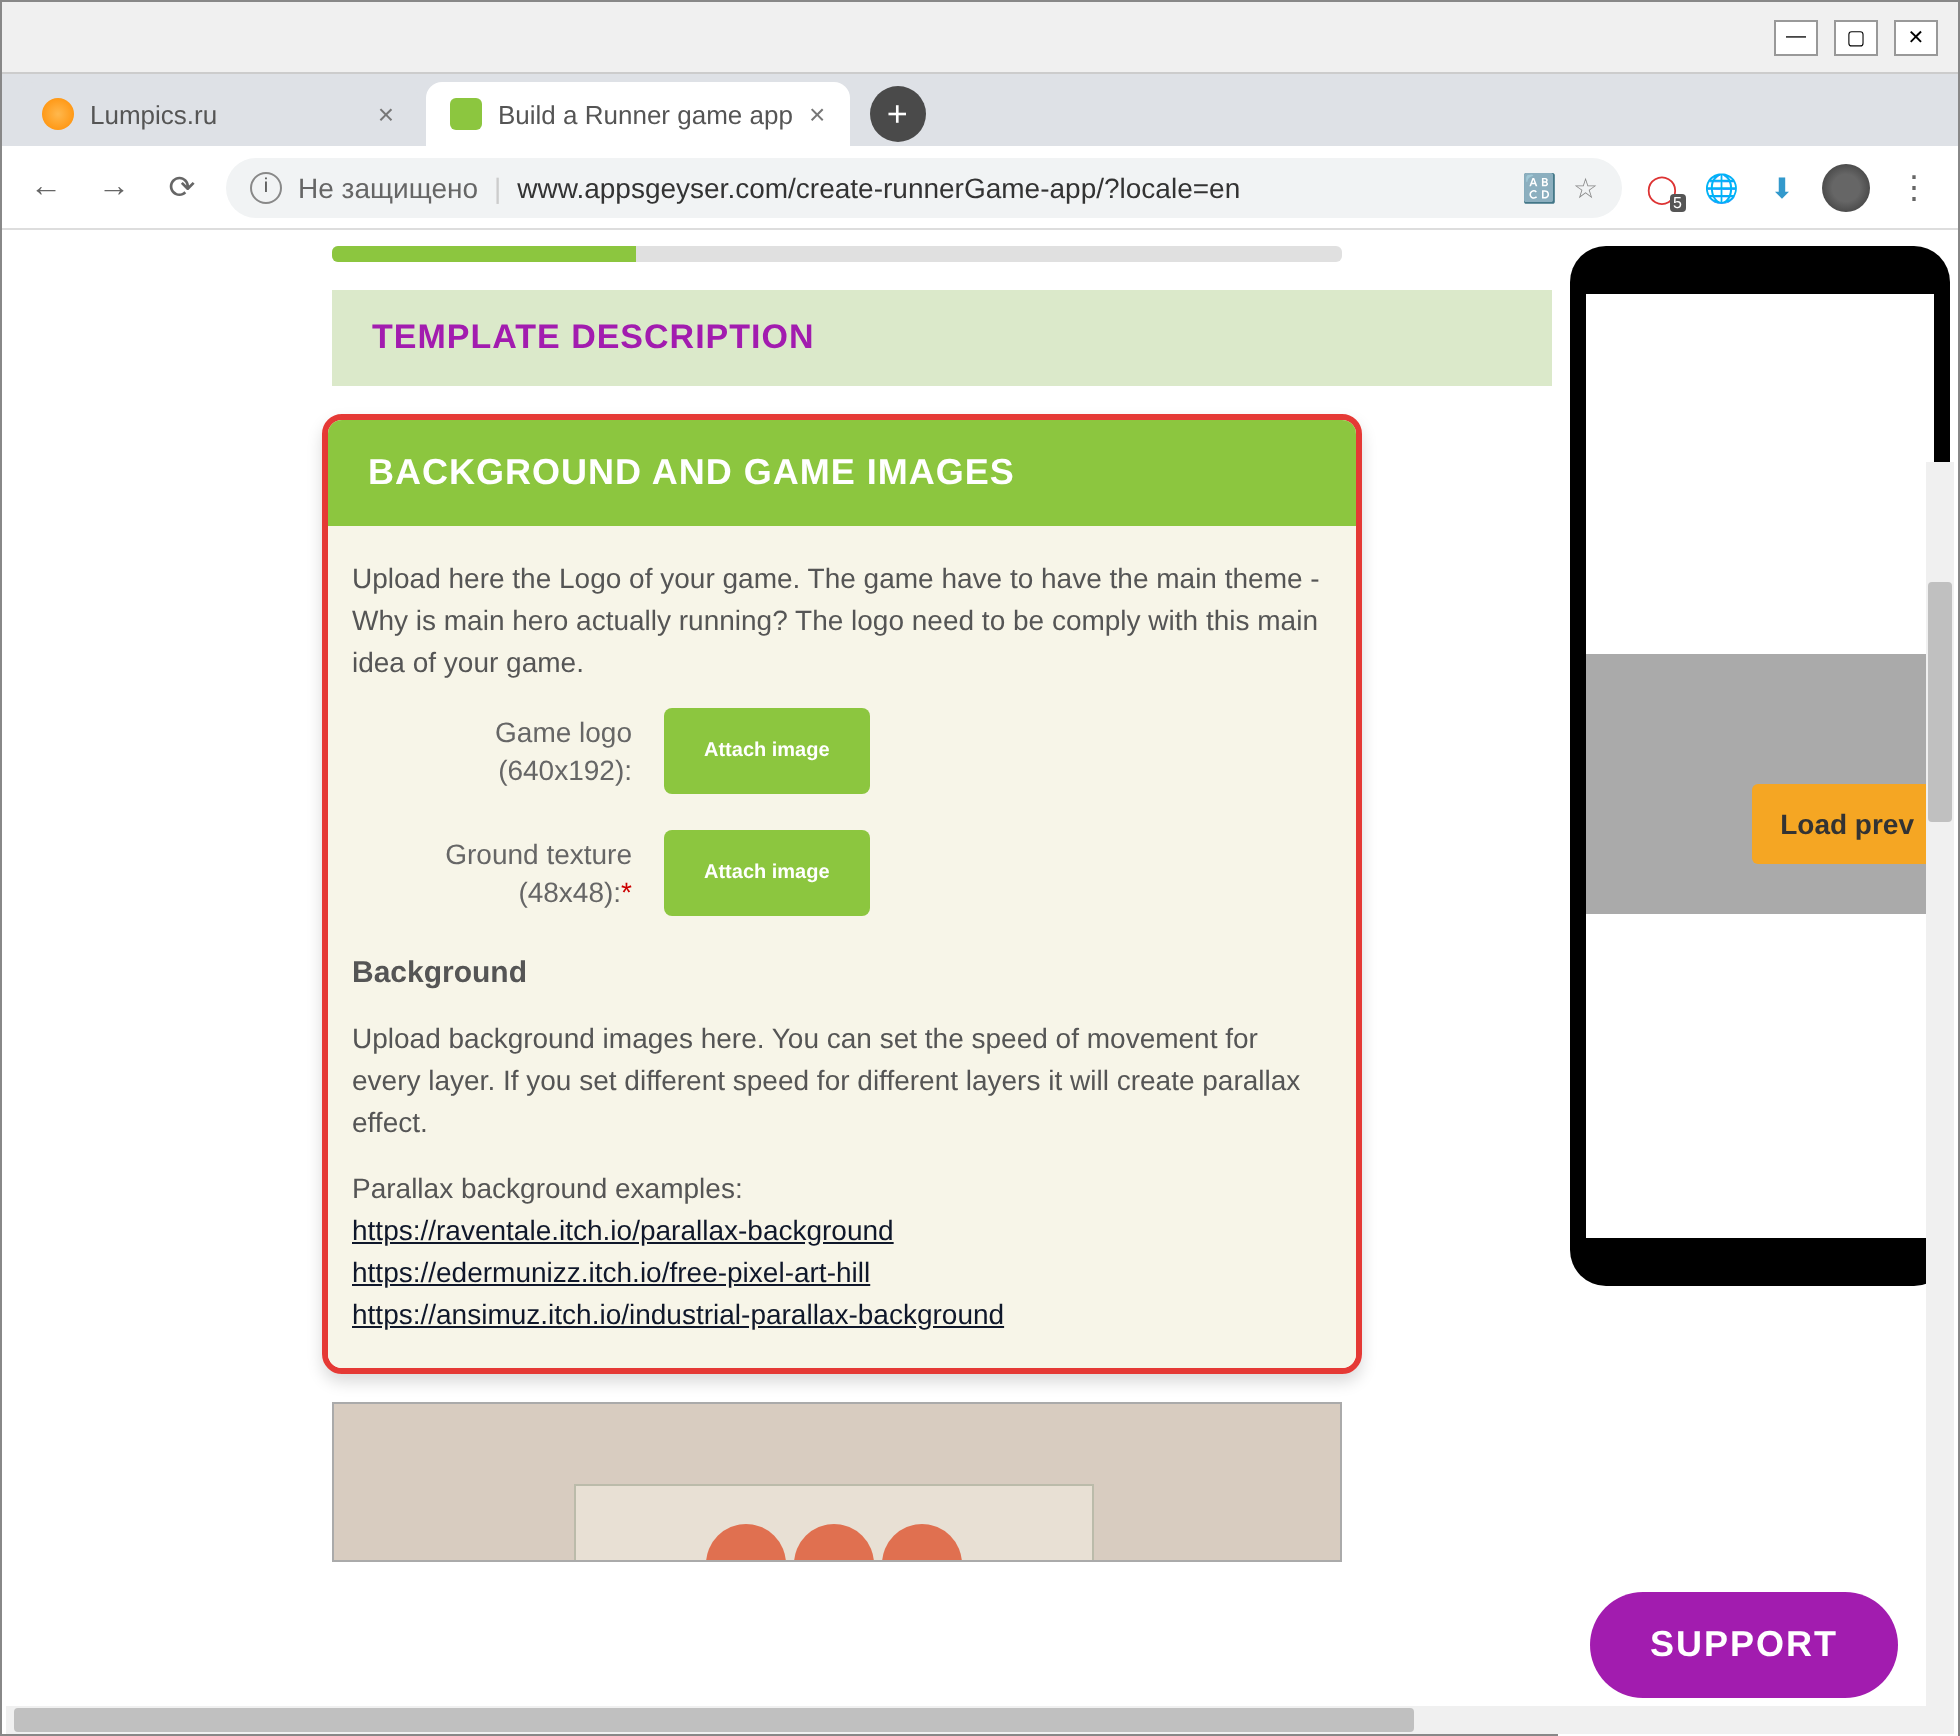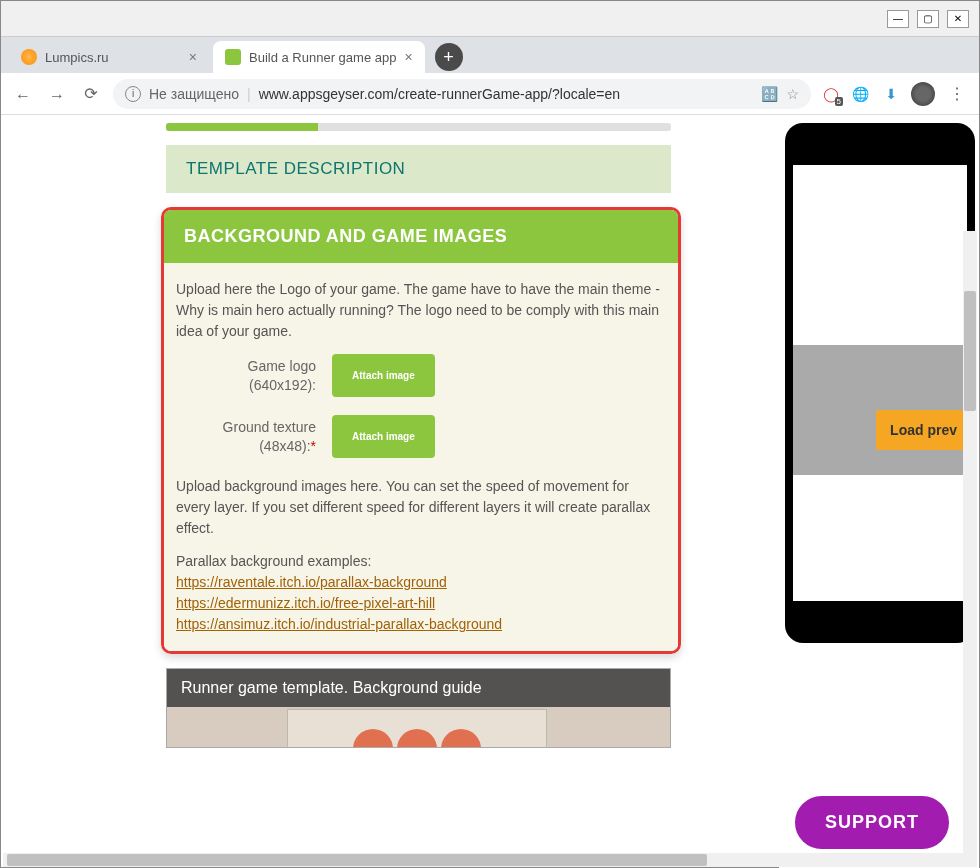--- a/index.html
+++ b/index.html
@@ -25,43 +25,43 @@
 .ext { display: flex; gap: 10px; align-items: center; }
 .exticon { width: 20px; height: 20px; display: flex; align-items: center; justify-content: center; font-size: 14px; }
 .avatar { width: 24px; height: 24px; border-radius: 50%; background: radial-gradient(circle, #666 40%, #333 100%); }
 
 .page { position: relative; height: calc(868px - 36px - 36px - 42px); overflow: hidden; display: flex; }
 .main { flex: 1; padding: 0 30px 0 80px; overflow: hidden; }
 
 .progress { height: 8px; background: #e0e0e0; width: 505px; margin: 8px 0 0 85px; border-radius: 3px; overflow: hidden; }
 .progress-fill { height: 100%; width: 30%; background: #8cc63f; }
 
-.section-bar { background: #dbe9ca; color: #0f766e; font-weight: normal; font-size: 17px; padding: 14px 20px; margin: 14px 0 0 85px; width: 505px; letter-spacing: 0.5px; }
+.section-bar { background: #dbe9ca; color: #a21caf; font-weight: bold; font-size: 17px; padding: 14px 20px; margin: 14px 0 0 85px; width: 610px; letter-spacing: 0.5px; }
 
 .highlight-box { margin: 14px 0 0 80px; width: 520px; border: 3px solid #e53935; border-radius: 10px; overflow: hidden; box-shadow: 0 4px 8px rgba(0,0,0,0.15); }
 .active-header { background: #8cc63f; color: #fff; font-weight: bold; font-size: 18px; padding: 16px 20px; letter-spacing: 0.5px; }
 .active-body { background: #f7f5e8; padding: 16px 12px; color: #555; font-size: 14px; line-height: 1.5; }
 .active-body p { margin-bottom: 12px; }
 
 .upload-row { display: flex; align-items: center; gap: 16px; margin: 10px 0 18px 20px; }
 .upload-label { width: 120px; text-align: right; color: #666; font-size: 14px; line-height: 1.3; }
 .req { color: #c00; }
 .attach-btn { background: #8cc63f; color: #fff; font-weight: bold; font-size: 10px; padding: 16px 20px; border: none; border-radius: 4px; cursor: pointer; }
 
 .subhead { font-weight: bold; color: #555; margin: 8px 0 10px; font-size: 15px; }
 .bold { font-weight: bold; }
-.link { color: #a16207; text-decoration: underline; display: block; font-size: 14px; }
+.link { color: #0f172a; text-decoration: underline; display: block; font-size: 14px; }
 
 .video-box { margin: 14px 0 0 85px; width: 505px; height: 80px; background: #d8ccc0; border: 1px solid #aaa; position: relative; overflow: hidden; }
 .video-title { position: absolute; top: 0; left: 0; right: 0; background: rgba(60,60,60,0.85); color: #fff; font-size: 16px; padding: 10px 14px; }
 .video-thumb { position: absolute; top: 40px; left: 120px; width: 260px; height: 90px; background: #e8e0d4; border: 1px solid #bba; display: flex; align-items: center; justify-content: center; gap: 4px; }
 .video-thumb .blob { width: 40px; height: 50px; background: #e07050; border-radius: 20px 20px 0 0; }
 
 .preview-panel { width: 200px; background: #fff; position: relative; padding-top: 8px; }
-.phone { width: 190px; height: 520px; background: #000; border-radius: 18px; margin-left: 6px; padding: 42px 8px; position: relative; }
+.phone { width: 190px; height: 520px; background: #000; border-radius: 18px; margin-left: 6px; padding: 24px 8px; position: relative; }
 .phone-screen { width: 100%; height: 100%; background: #fff; position: relative; overflow: hidden; }
 .phone-gray { position: absolute; top: 180px; left: 0; right: 0; height: 130px; background: #aaa; }
 .load-prev { position: absolute; top: 245px; right: -4px; background: #f5a623; color: #333; font-weight: bold; font-size: 14px; padding: 12px 14px; border-radius: 3px; }
 
 .support-btn { position: absolute; bottom: 20px; right: 30px; background: #a21caf; color: #fff; font-weight: bold; font-size: 18px; padding: 16px 30px; border-radius: 28px; letter-spacing: 1px; }
 
 .scrollbar-v { position: absolute; right: 2px; top: 116px; bottom: 2px; width: 14px; background: #f0f0f0; }
 .scrollbar-v .thumb { width: 12px; height: 120px; background: #c0c0c0; margin: 60px auto 0; border-radius: 2px; }
 .scrollbar-h { position: absolute; left: 2px; right: 16px; bottom: 2px; height: 14px; background: #f0f0f0; }
 .scrollbar-h .thumb { height: 12px; width: 700px; background: #c0c0c0; margin: 1px 0 0 4px; border-radius: 2px; }
@@ -134,30 +134,30 @@
           </div>
 
           <div class="upload-row">
             <div class="upload-label">
               <span>Ground texture</span><br>
               <span>(48x48):</span><span class="req">*</span>
             </div>
             <button class="attach-btn">Attach image</button>
           </div>
 
+          <div class="subhead">Background</div>
           <p>Upload background images here. You can set the speed of movement for every layer. If you set different speed for different layers it will create parallax effect.</p>
           <div>Parallax background examples:</div>
           <a class="link">https://raventale.itch.io/parallax-background</a>
           <a class="link">https://edermunizz.itch.io/free-pixel-art-hill</a>
           <a class="link">https://ansimuz.itch.io/industrial-parallax-background</a>
         </div>
       </div>
 
       <div class="video-box">
-        <div class="video-title">Runner game template. Background guide</div>
         <div class="video-thumb">
           <div class="blob"></div>
             <div class="blob"></div>
             <div class="blob"></div>
         </div>
       </div>
 
     </div>
 
     <div class="preview-panel">

